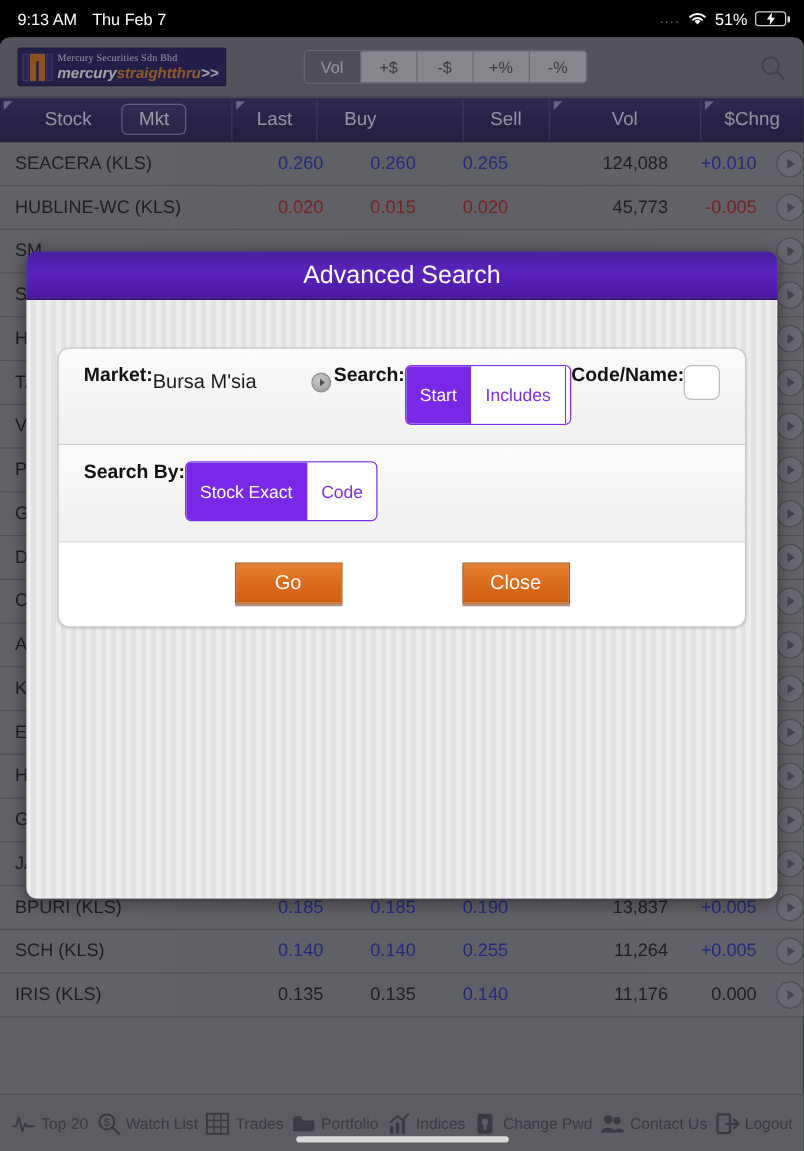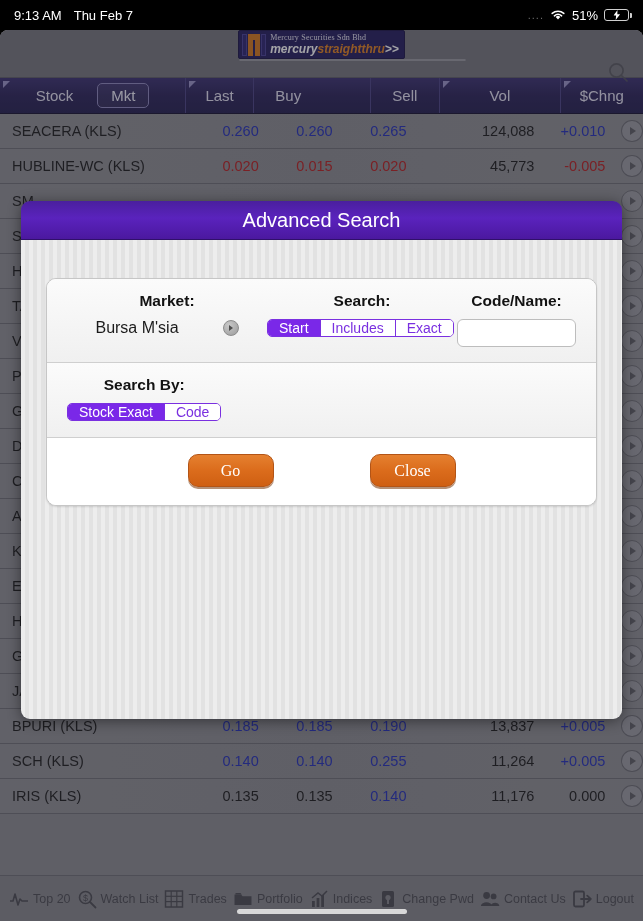--- a/index.html
+++ b/index.html
@@ -37,21 +37,20 @@
     position: absolute; top: 30px; left: 0; width: 643px; height: 891px;
     background: #8a8a8f; border-radius: 8px 8px 0 0; overflow: hidden;
   }
   .dim { position: absolute; inset: 0; background: rgba(35,35,45,0.42); pointer-events: none; z-index: 30; }
 
   
   .toolbar {
     position: relative; height: 48px; background: #75757c;
     display: flex; align-items: center; padding: 0 14px;
     border-bottom: 1px solid #5e5e66;
-    flex-direction: column;
   }
   .logo {
     background: #241d5e; border: 1px solid #1a1447; border-radius: 2px;
     height: 31px; display: flex; align-items: center; padding: 2px 5px 2px 3px;
   }
   .logo-mark { display: flex; align-items: flex-end; gap: 1px; height: 22px; margin-right: 4px; }
   .lm-bar { width: 5px; background: #2b2470; height: 22px; border: 1px solid #473f94; }
   .lm-m { width: 12px; height: 22px; position: relative; }
   .lm-m::before, .lm-m::after {
     content: ""; position: absolute; bottom: 0; width: 5px; height: 18px; background: #d4781c;
@@ -155,58 +154,58 @@
   .card {
     background: #fff; border: 1px solid #c6c6c6; border-radius: 10px; overflow: hidden;
     box-shadow: 0 1px 2px rgba(0,0,0,0.12);
   }
   .card-sec {
     background: linear-gradient(to bottom, #fbfbfb 0%, #f0f0f0 100%);
     border-bottom: 1px solid #cfcfcf; padding: 13px 20px 15px 20px;
     display: flex; align-items: flex-start;
   }
   .f-label { font-size: 15.5px; font-weight: bold; color: #121212; margin-bottom: 9px; }
-  .f-col { display: flex; flex-direction: column; align-items: center; }
+  .f-col { display: flex; flex-direction: row; }
   .col-market { width: 200px; }
   .col-search { width: 190px; }
   .col-code { flex: 1; }
   .market-row { display: flex; align-items: center; }
   .market-val { font-size: 16px; color: #1b1b1b; }
   .market-disc {
     width: 16px; height: 16px; border-radius: 50%; margin-left: 44px;
     background: radial-gradient(circle at 35% 30%, #c9c9c9, #9b9b9b);
     border: 1px solid #8c8c8c; display: flex; align-items: center; justify-content: center;
   }
   .market-disc .chev { width: 0; height: 0; border-left: 4px solid #4e4e4e; border-top: 3px solid transparent; border-bottom: 3px solid transparent; margin-left: 1px; }
 
   .seg {
     display: inline-flex; border: 1px solid #7a30e0; border-radius: 5px; overflow: hidden;
     align-self: flex-start;
   }
   .seg div {
-    padding: 0 11px; font-size: 14px; color: #7a30e0; background: #fff;
+    padding: 15px 11px; font-size: 14px; color: #7a30e0; background: #fff;
     border-right: 1px solid #7a30e0;
   }
   .seg div:last-child { border-right: none; }
   .seg div.on { background: #7a28e8; color: #fff; }
   .code-input {
     width: 100%; height: 28px; border: 1px solid #bdbdbd; border-radius: 6px;
     background: #fff; font-size: 15px; padding: 0 8px; color: #111;
     font-family: "Liberation Sans", sans-serif;
   }
   .card-sec.searchby { padding-bottom: 16px; }
   .card-foot {
     background: #fff; padding: 16px 0 18px 0; display: flex; justify-content: center; gap: 96px;
   }
   .btn-orange {
-    width: 86px; height: 33px; border-radius: 10px; border: 1px solid #b35416;
+    width: 86px; height: 33px; border-radius: 0; border: 1px solid #b35416;
     background: linear-gradient(to bottom, #e5802f 0%, #db6c1c 50%, #cf5f12 100%);
     color: #fff; font-size: 16px; display: flex; align-items: center; justify-content: center;
     box-shadow: 0 2px 0 rgba(120,55,10,0.55);
-    font-family: Liberation Serif, serif;
+    font-family: Liberation Sans, sans-serif;
   }
 </style>
 </head>
 <body>
 
 <div id="screen">
 
   <div class="statusbar">
     <div class="sb-left">
       <span>9:13 AM</span>

